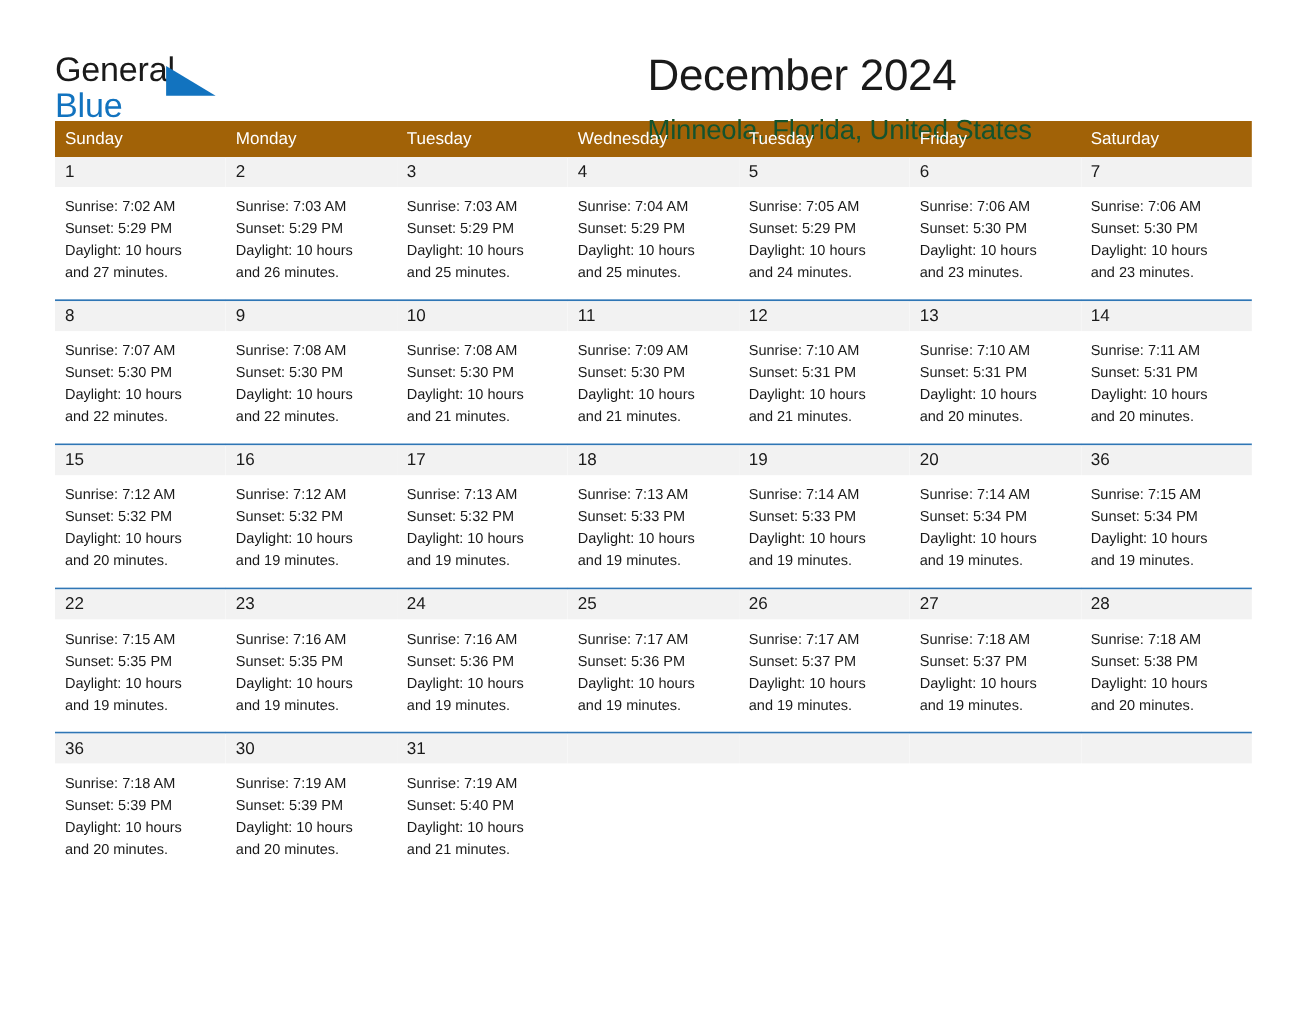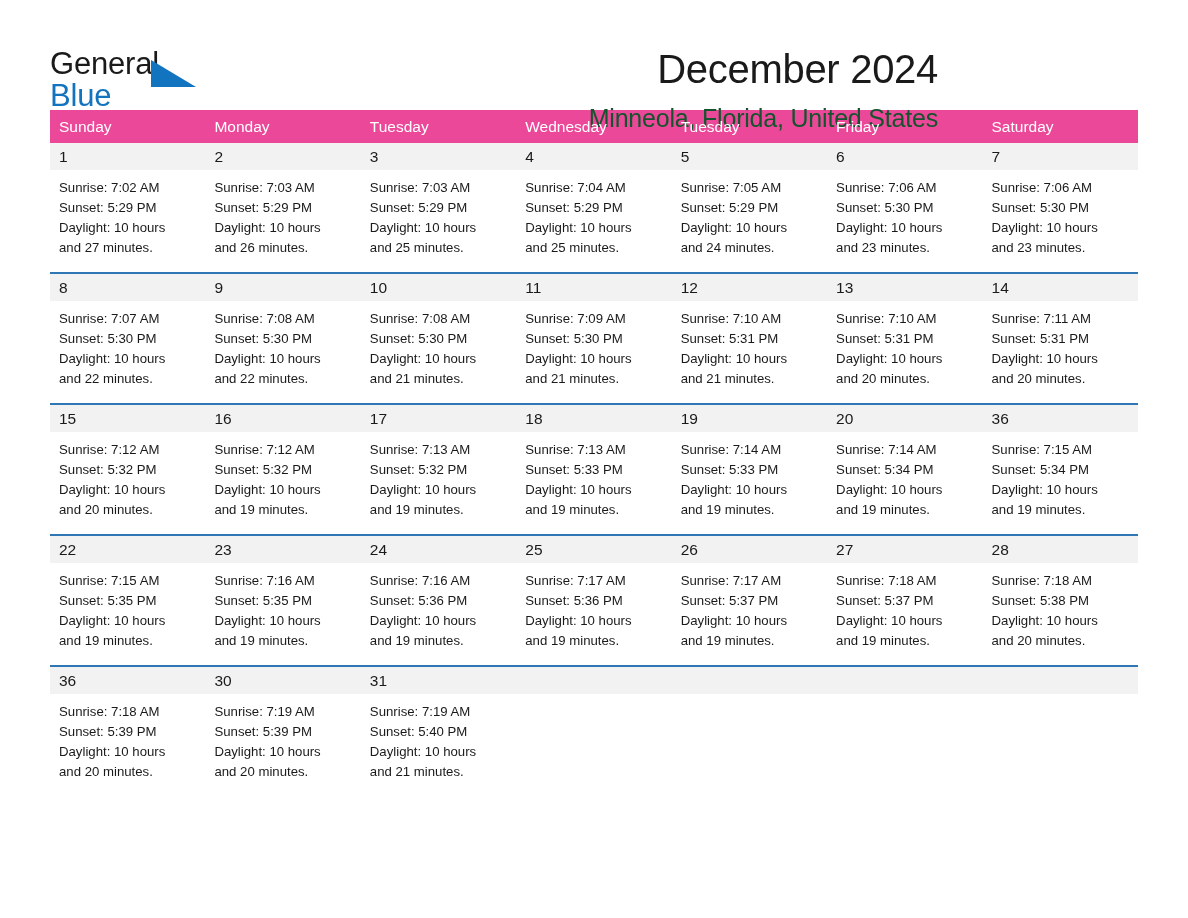--- a/index.html
+++ b/index.html
@@ -46,21 +46,21 @@
   }
   .logo-tri {
     position: absolute;
     left: 101px;
     top: 12px;
     width: 0;
     height: 0;
     border-left: 45px solid #1273bf;
     border-top: 27px solid transparent;
   }
-  .title-block { text-align: right; }
+  .title-block { }
   .cal-title {
     font-size: 40px;
     font-weight: normal;
     color: #1a1a1a;
     line-height: 1.05;
     letter-spacing: -0.3px;
   }
   .cal-subtitle {
     font-size: 25px;
     font-weight: normal;
@@ -69,21 +69,21 @@
     letter-spacing: -0.2px;
   }
 
   
   .calendar {
     width: 1088px;
     margin-top: 6px;
   }
   .week-head {
     display: flex;
-    background: #ec4899;
+    background: #a16207;
     height: 33px;
   }
   .week-head .dow {
     flex: 1 1 0;
     color: #ffffff;
     font-size: 15.5px;
     line-height: 33px;
     padding-left: 9px;
     white-space: nowrap;
     overflow: hidden;

